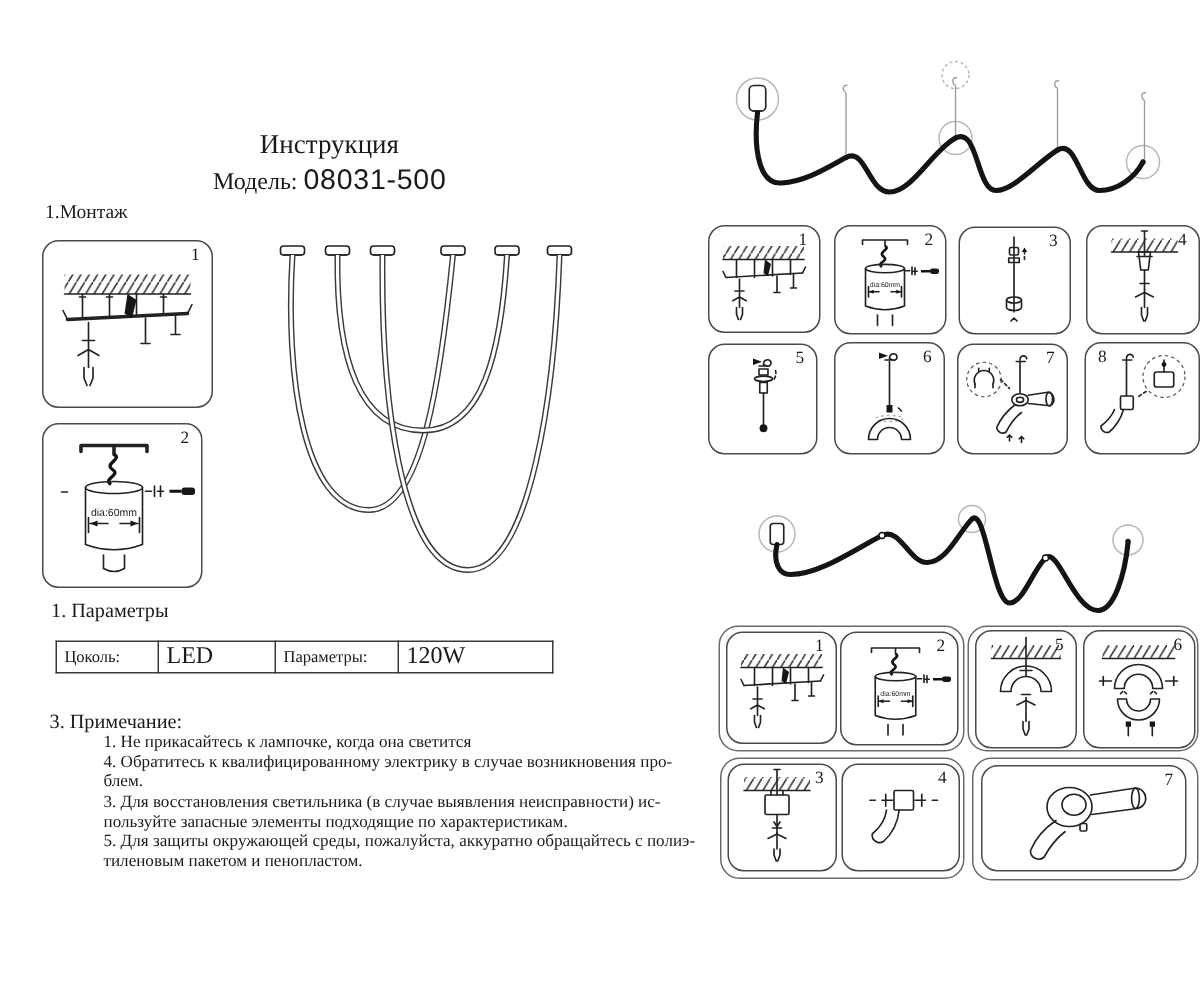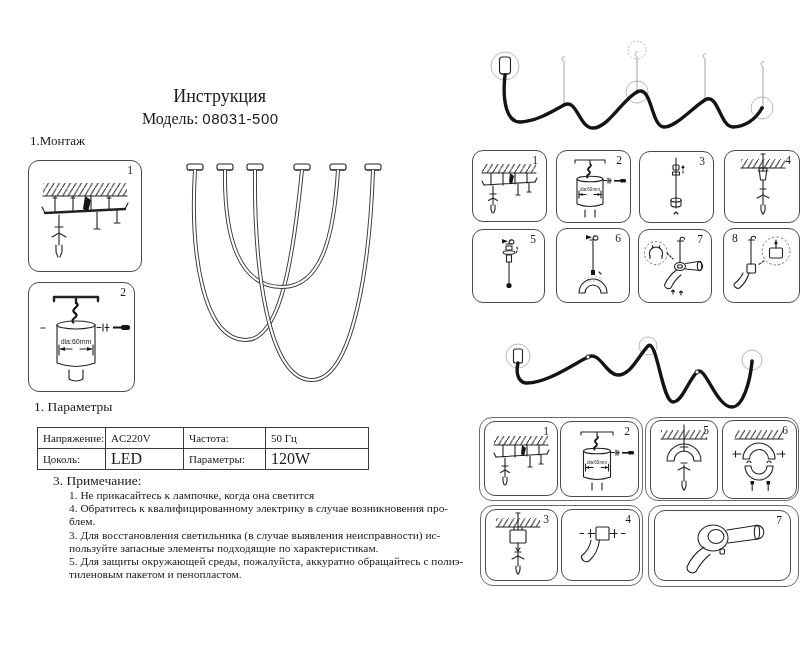--- a/index.html
+++ b/index.html
@@ -1,24 +1,24 @@
 <!DOCTYPE html>
 <html><head>
 <meta charset="utf-8">
 <style>
   html,body{margin:0;padding:0;background:#fff;}
   #page{position:relative;width:800px;height:666px;background:#ffffff;overflow:hidden;
         font-family:"Liberation Serif",serif;color:#1a1a1a;}
   .abs{position:absolute;}
   #title{left:136px;top:86px;width:130px;font-size:18px;text-align:right;}
   #model-line{left:142px;top:110px;font-size:16px;}
-  #model-line .val{font-family:"Liberation Sans",sans-serif;font-size:15px;letter-spacing:.5px;}
+  #model-line .val{font-family:"Liberation Sans",sans-serif;font-size:19px;letter-spacing:.5px;}
   .h-montage{left:30px;top:133px;font-size:13px;}
   .h-params{left:34px;top:399px;font-size:13.5px;}
-  .h-notes{left:33px;top:473px;font-size:13.5px;margin-left:20px;}
+  .h-notes{left:33px;top:473px;font-size:13.5px;}
   .box{position:absolute;border:1.2px solid #4a4a4a;border-radius:11px;background:#fff;}
   .obox{position:absolute;border:1.2px solid #6a6a6a;border-radius:13px;background:#fff;}
   .num{position:absolute;top:3px;right:8px;font-size:11.5px;}
   .num-left{position:absolute;top:3px;left:8px;font-size:11.5px;}
   .box svg{position:absolute;left:0;top:0;}
   svg .s{stroke:#222;fill:none;stroke-width:1.1;stroke-linecap:round;stroke-linejoin:round;}
   svg .th{stroke-width:2.4;}
   svg .f{fill:#161616;stroke:none;}
   svg .d{stroke-dasharray:2 1.8;}
   svg .g{stroke:#b8b8b8;fill:none;stroke-width:1;}
@@ -368,26 +368,20 @@
 
   <div class="abs h-params">1. Параметры</div>
   <table id="ptab">
     <colgroup>
         <col style="width:68px">
         <col style="width:78px">
         <col style="width:82px">
         <col style="width:103px">
       </colgroup>
     <tbody>
-        <tr>
-      <td>Напряжение:</td>
-      <td>AC220V</td>
-      <td>Частота:</td>
-      <td>50 Гц</td>
-    </tr>
     <tr>
       <td>Цоколь:</td>
       <td class="sans">LED</td>
       <td>Параметры:</td>
       <td class="sans">120W</td>
     </tr>
   </tbody>
     </table>
 
   <div class="abs h-notes">3. Примечание:</div>

